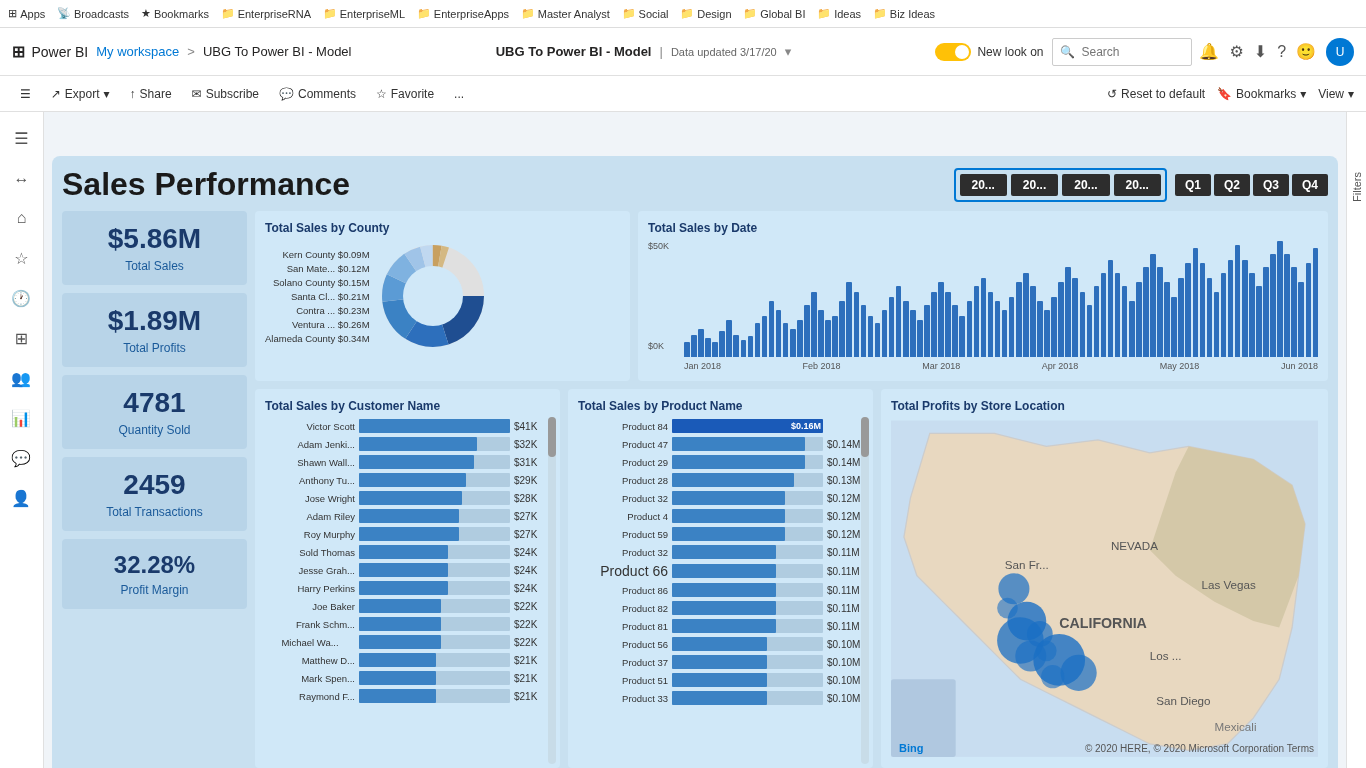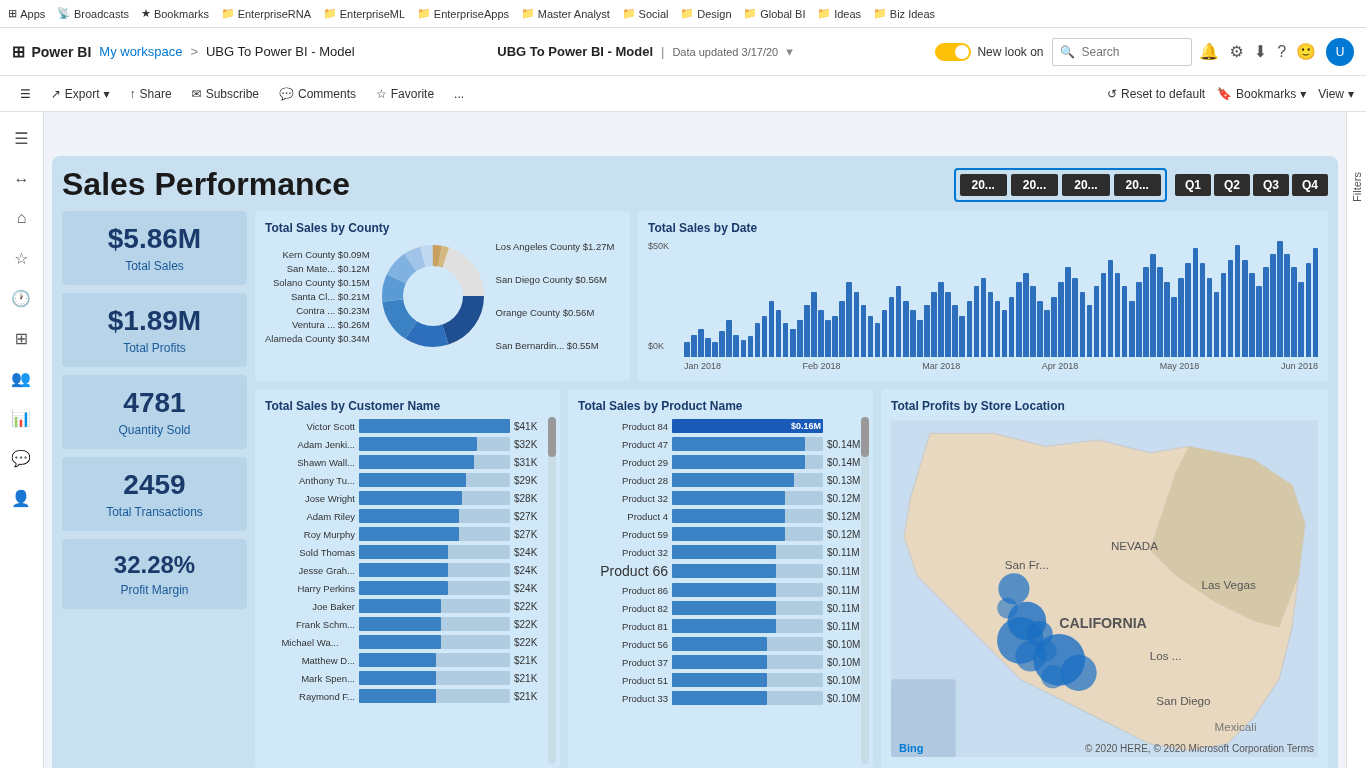--- a/index.html
+++ b/index.html
@@ -201,21 +201,21 @@
   </span>
   <span class="bookmark-item">
     <span class="bm-icon">📁</span>
     <span>Biz Ideas</span>
   </span>
 </div>
 
 <div class="header">
   <div class="header-logo">
     <span style="font-size:16px;">⊞</span>
-    <span style="font-weight:700;font-size:14px;">Power BI</span>
+    <span style="font-weight:400;font-size:14px;">Power BI</span>
   </div>
   <div class="breadcrumb">
     <span style="color:#0078d4;cursor:pointer;">My workspace</span>
     <span style="color:#888;margin:0 4px;">&gt;</span>
     <span>UBG To Power BI - Model</span>
   </div>
   <div class="header-center">
     <span style="font-weight:600;">UBG To Power BI - Model</span>
     <span style="color:#888;">|</span>
     <span style="color:#666;font-size:11px;">Data updated 3/17/20</span>
@@ -368,29 +368,20 @@
                   <circle cx="55" cy="55" r="40" fill="none" stroke="#2d6fbc" stroke-width="22" stroke-dasharray="35.3 200.96" stroke-dashoffset="-50.3"></circle>
                   <circle cx="55" cy="55" r="40" fill="none" stroke="#3b82c4" stroke-width="22" stroke-dasharray="35.3 200.96" stroke-dashoffset="-85.6"></circle>
                   <circle cx="55" cy="55" r="40" fill="none" stroke="#5b9bd5" stroke-width="22" stroke-dasharray="22.1 200.96" stroke-dashoffset="-120.9"></circle>
                   <circle cx="55" cy="55" r="40" fill="none" stroke="#7fb2e0" stroke-width="22" stroke-dasharray="21.4 200.96" stroke-dashoffset="-143"></circle>
                   <circle cx="55" cy="55" r="40" fill="none" stroke="#a0c4e8" stroke-width="22" stroke-dasharray="13.6 200.96" stroke-dashoffset="-164.4"></circle>
                   <circle cx="55" cy="55" r="40" fill="none" stroke="#c0d8f0" stroke-width="22" stroke-dasharray="10 200.96" stroke-dashoffset="-178"></circle>
                   <circle cx="55" cy="55" r="40" fill="none" stroke="#c8a060" stroke-width="22" stroke-dasharray="7 200.96" stroke-dashoffset="-188"></circle>
                   <circle cx="55" cy="55" r="40" fill="none" stroke="#d4b882" stroke-width="22" stroke-dasharray="5.96 200.96" stroke-dashoffset="-195"></circle>
                   <circle cx="55" cy="55" r="30" fill="#d0e8f8"></circle>
                 </svg>
-                <div class="donut-labels-right">
-                  <span>Los Angeles County $1.27M</span>
-                  <span style="height:16px;"></span>
-                  <span>San Diego County $0.56M</span>
-                  <span style="height:16px;"></span>
-                  <span>Orange County $0.56M</span>
-                  <span style="height:16px;"></span>
-                  <span>San Bernardin... $0.55M</span>
-                </div>
               </div>
             </div>
 
             <div class="chart-card date-chart-card" style="flex:1;">
               <div class="chart-title">Total Sales by Date</div>
               <div class="date-chart-container">
                 <div class="date-y">
                   <span>$50K</span>
                   <span></span>
                   <span>$0K</span>

